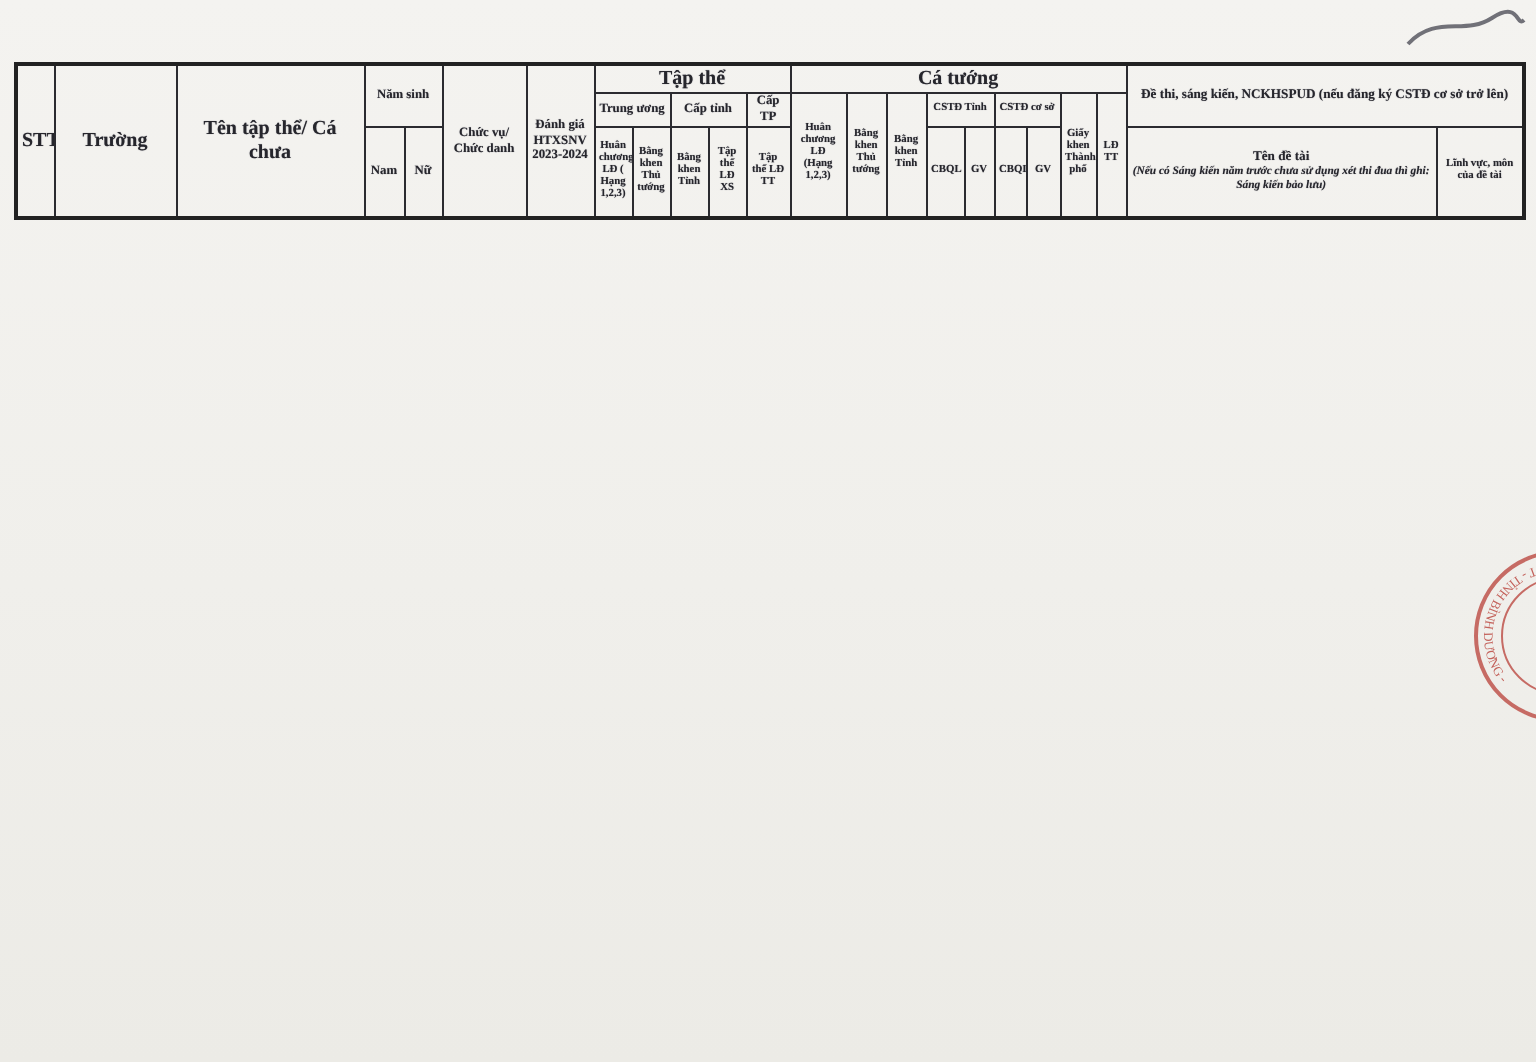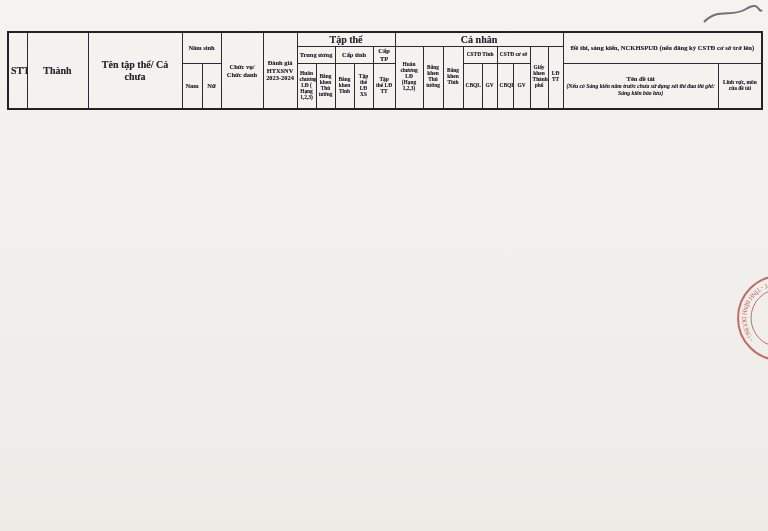--- a/index.html
+++ b/index.html
@@ -52,27 +52,27 @@
     <col style="width:16px">
         <col style="width:17px">
         <col style="width:18px">
         <col style="width:15px">
     <col style="width:155px">
         <col style="width:44px">
   </colgroup>
   <thead>
     <tr class="h1">
       <th rowspan="3" class="big">STT</th>
-      <th rowspan="3" class="big">Thành</th>
+      <th rowspan="3" class="big">Trường</th>
       <th rowspan="3" class="big">Tên tập thể/ Cá chưa</th>
       <th colspan="2" rowspan="2">Năm sinh</th>
       <th rowspan="3">Chức vụ/ Chức danh</th>
       <th rowspan="3">Đánh giá HTXSNV 2023-2024</th>
       <th colspan="5" class="big">Tập thể</th>
-      <th colspan="9" class="big">Cá nhân</th>
+      <th colspan="9" class="big">Cá tướng</th>
       <th colspan="2" rowspan="2" class="detai-h">Đề thi, sáng kiến, NCKHSPUD (nếu đăng ký CSTĐ cơ sở trở lên)</th>
     </tr>
     <tr class="h2">
       <th colspan="2">Trung ương</th>
       <th colspan="2">Cấp tỉnh</th>
       <th>Cấp TP</th>
       <th rowspan="2" class="small">Huân chương LĐ (Hạng 1,2,3)</th>
       <th rowspan="2" class="small">Bằng khen Thủ tướng</th>
       <th rowspan="2" class="small">Bằng khen Tỉnh</th>
       <th colspan="2" class="small">CSTĐ Tỉnh</th>

